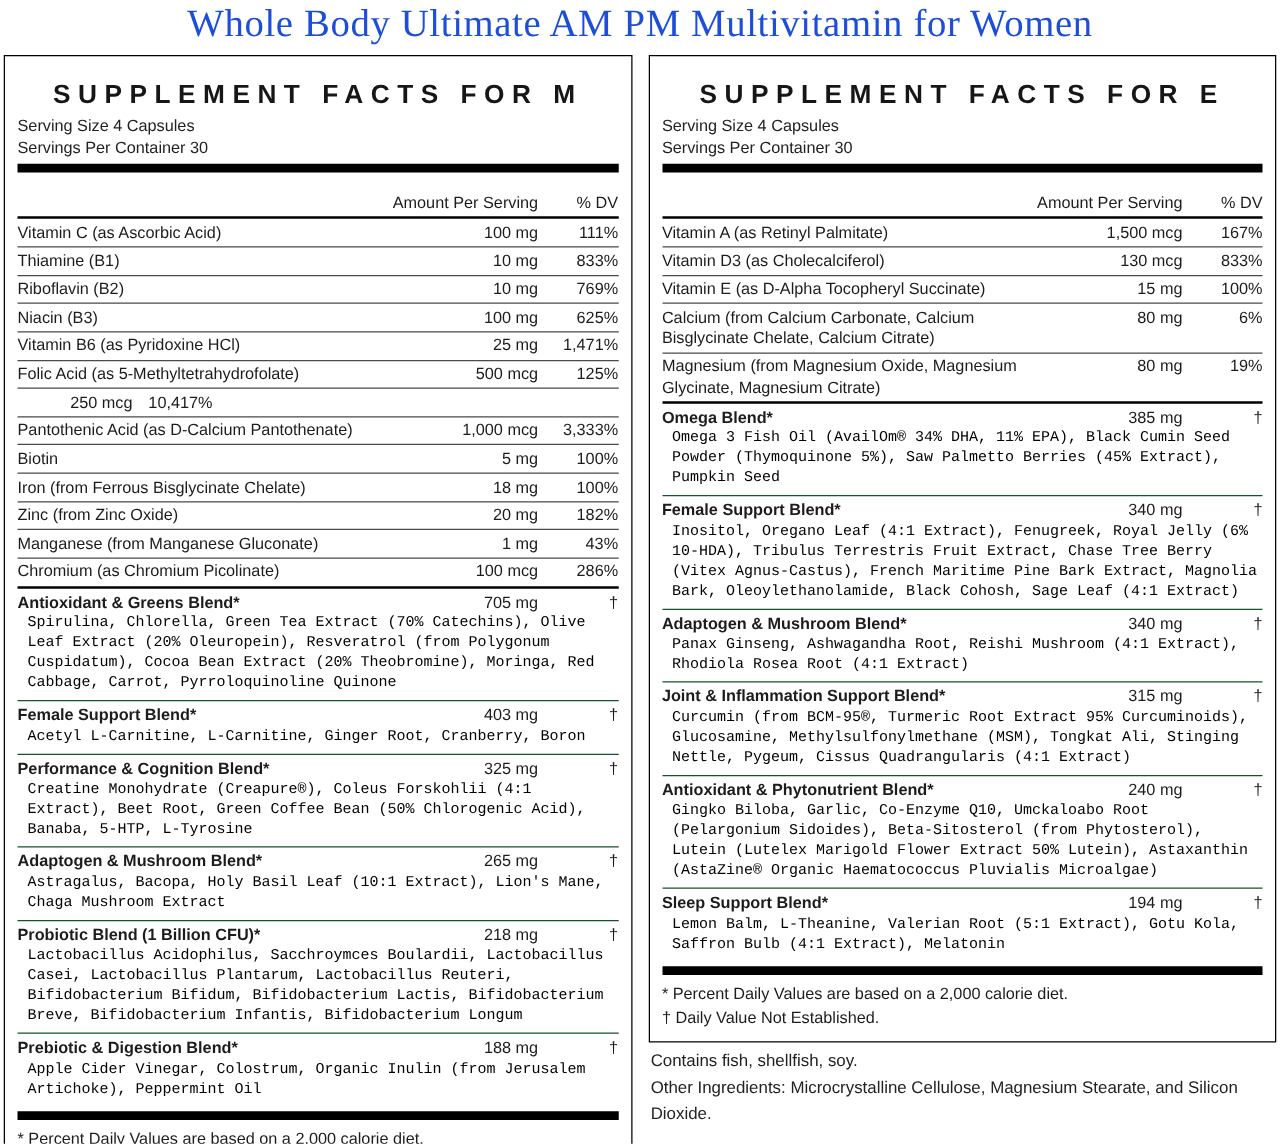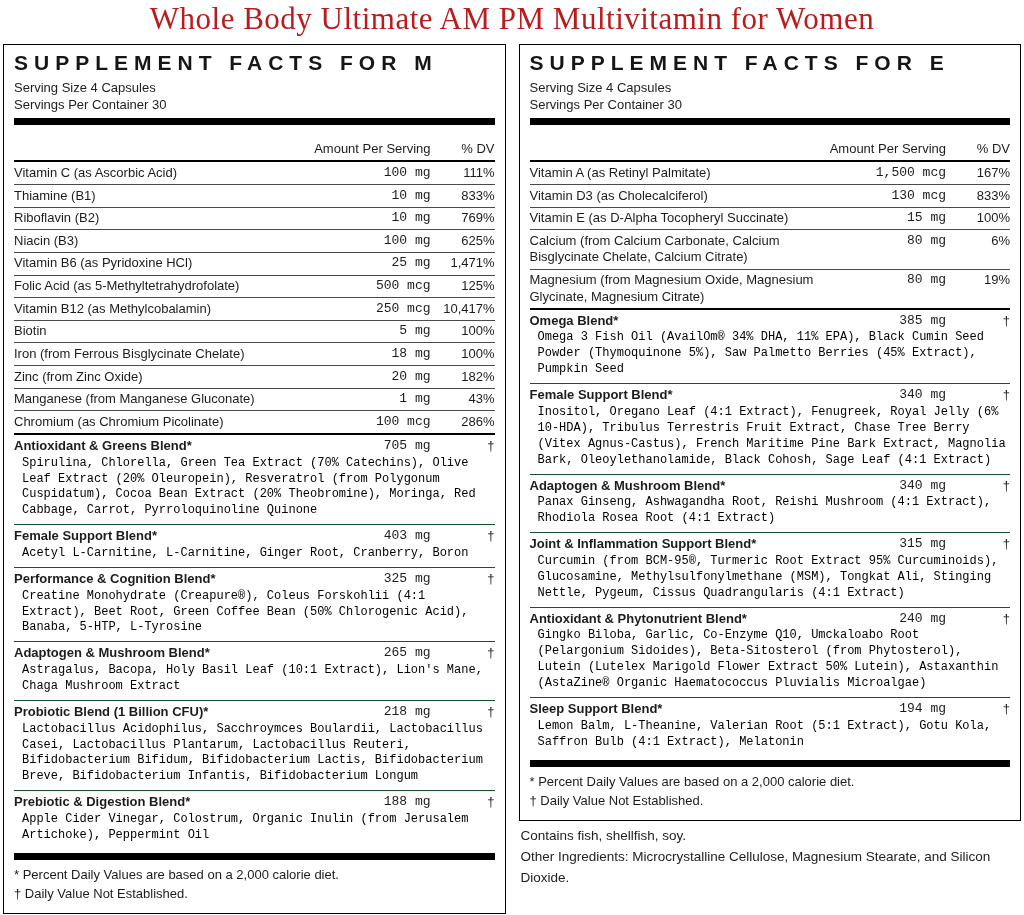--- a/index.html
+++ b/index.html
@@ -9,43 +9,43 @@
     font-family: "Liberation Sans", sans-serif;
     color: #1c1c1c;
     -webkit-font-smoothing: antialiased;
   }
   .main-title {
     font-family: "Liberation Serif", serif;
     font-weight: 400;
     font-size: 31px;
     line-height: 1.15;
     text-align: center;
-    color: #b91c1c;
+    color: #1d4ed8;
     margin: 1px 0 7px;
     letter-spacing: 0.5px;
   }
   .columns { display: flex; gap: 13px; padding: 0 3px; align-items: flex-start; }
   .col { flex: 1; min-width: 0; }
   .panel { border: 1.5px solid #000; padding: 6px 10px 8px; background: #fff; }
   .sf-title {
     font-weight: bold; font-size: 21px; letter-spacing: 6px;
-    color: #161616; white-space: nowrap; margin: 0 0 5px;
+    color: #161616; white-space: nowrap; margin: 13px 0 5px; text-align: center;
   }
   .serving-line { font-size: 13px; line-height: 1.3; color: #222; }
   .bar-thick { height: 7px; background: #000; margin: 5px 0 0; }
   .bar-thick.before-notes { margin-top: 4px; }
   .colhead {
     display: flex; justify-content: flex-end; align-items: baseline;
     font-size: 13px; padding: 16px 0 4px; border-bottom: 2.5px solid #000;
   }
   .h-amt { text-align: right; white-space: nowrap; }
   .h-dv { width: 64px; text-align: right; white-space: nowrap; }
   .row { display: flex; align-items: flex-start; font-size: 13px; line-height: 1.28; padding: 2.5px 0; }
   .row .name { flex: 1; padding-right: 8px; }
-  .row .amt { width: 92px; text-align: right; white-space: nowrap; font-family: Liberation Mono, monospace; }
+  .row .amt { width: 92px; text-align: right; white-space: nowrap; }
   .row .dv { width: 64px; text-align: right; white-space: nowrap; }
   .nutrient + .nutrient { border-top: 1px solid #4a4a4a; }
   .blend { border-top: 1px solid #14532d; padding: 1px 0 3px; }
   .blend.first-blend { border-top: 2.5px solid #000; }
   .blend .row { padding: 2px 0 1px; }
   .blend .name { font-weight: bold; }
   .ingredients { font-size: 12px; line-height: 1.33; padding: 0 0 2px 8px; color: #000000; font-family: Liberation Mono, monospace; }
   .footnotes { font-size: 13px; line-height: 1.5; padding: 5px 0 1px; }
   .below { font-size: 13.5px; line-height: 1.55; padding: 5px 2px 0; color: #222; }
 </style>
@@ -91,23 +91,27 @@
             <span class="name">Vitamin B6 (as Pyridoxine HCl)</span>
             <span class="amt">25 mg</span>
             <span class="dv">1,471%</span>
           </div>
           <div class="row nutrient">
             <span class="name">Folic Acid (as 5-Methyltetrahydrofolate)</span>
             <span class="amt">500 mcg</span>
             <span class="dv">125%</span>
           </div>
           <div class="row nutrient">
-            <span class="name">Vitamin B12 (as Methylcobalamin)</span>
             <span class="amt">250 mcg</span>
             <span class="dv">10,417%</span>
+          </div>
+          <div class="row nutrient">
+            <span class="name">Pantothenic Acid (as D-Calcium Pantothenate)</span>
+            <span class="amt">1,000 mcg</span>
+            <span class="dv">3,333%</span>
           </div>
           <div class="row nutrient">
             <span class="name">Biotin</span>
             <span class="amt">5 mg</span>
             <span class="dv">100%</span>
           </div>
           <div class="row nutrient">
             <span class="name">Iron (from Ferrous Bisglycinate Chelate)</span>
             <span class="amt">18 mg</span>
             <span class="dv">100%</span>

